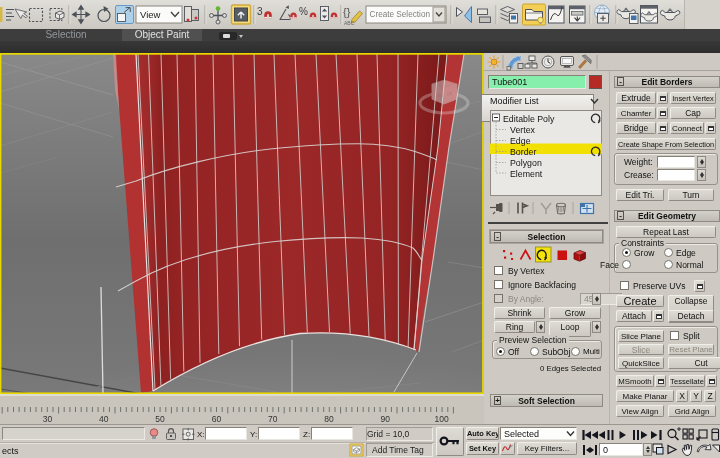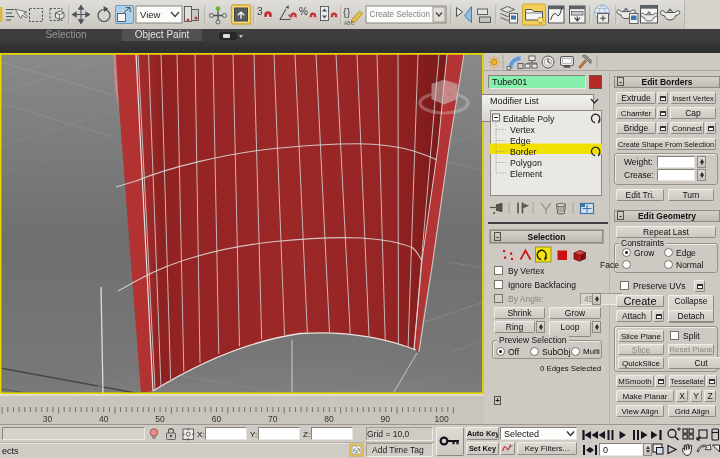--- a/index.html
+++ b/index.html
@@ -352,20 +352,21 @@
     <div class="spin" style="left:592px;top:321px;height:12px"></div>
     <div class="grp" style="left:492px;top:340px;width:110px;height:19px"></div>
     <div class="lbl" style="left:497px;top:335px;background:#cecac3;padding:0 2px">Preview Selection</div>
     <div class="rad on" style="left:496px;top:347px"></div>
     <div class="lbl" style="left:508px;top:347px">Off</div>
     <div class="rad" style="left:530px;top:347px"></div>
     <div class="lbl" style="left:542px;top:347px">SubObj</div>
     <div class="rad" style="left:571px;top:347px"></div>
     <div class="lbl" style="left:583px;top:347px;font-size:8px">Multi</div>
     <div class="lbl" style="left:540px;top:364px;font-size:7.8px">0 Edges Selected</div>
+    <div class="hdr" style="left:490px;top:394px;width:113px;height:13px;line-height:12px">Soft Selection</div>
     <div class="lbl" style="left:494px;top:396px;width:7px;height:9px;border:1px solid #55524c;font-size:8px;line-height:8px;text-align:center;font-weight:bold">+</div>
     <div class="hdr" style="left:614px;top:76px;width:106px;height:12px;line-height:11px">Edit Borders</div>
     <div class="lbl" style="left:617px;top:77px;width:7px;height:9px;border:1px solid #55524c;font-size:8px;line-height:7px;text-align:center;font-weight:bold">-</div>
     <div class="btn" style="left:616px;top:92px;width:40px;height:12px;color:#111;font-size:8.5px;line-height:11px">Extrude</div>
     <div class="btn" style="left:657px;top:92px;width:11px;height:12px"></div>
     <div class="sboxg" style="left:659.5px;top:95.5px"></div>
     <div class="btn" style="left:670px;top:92px;width:46px;height:12px;color:#111;font-size:7.4px;line-height:11px">Insert Vertex</div>
     <div class="btn" style="left:616px;top:107px;width:40px;height:12px;color:#111;font-size:8px;line-height:11px">Chamfer</div>
     <div class="btn" style="left:657px;top:107px;width:11px;height:12px"></div>
     <div class="sboxg" style="left:659.5px;top:110.5px"></div>

